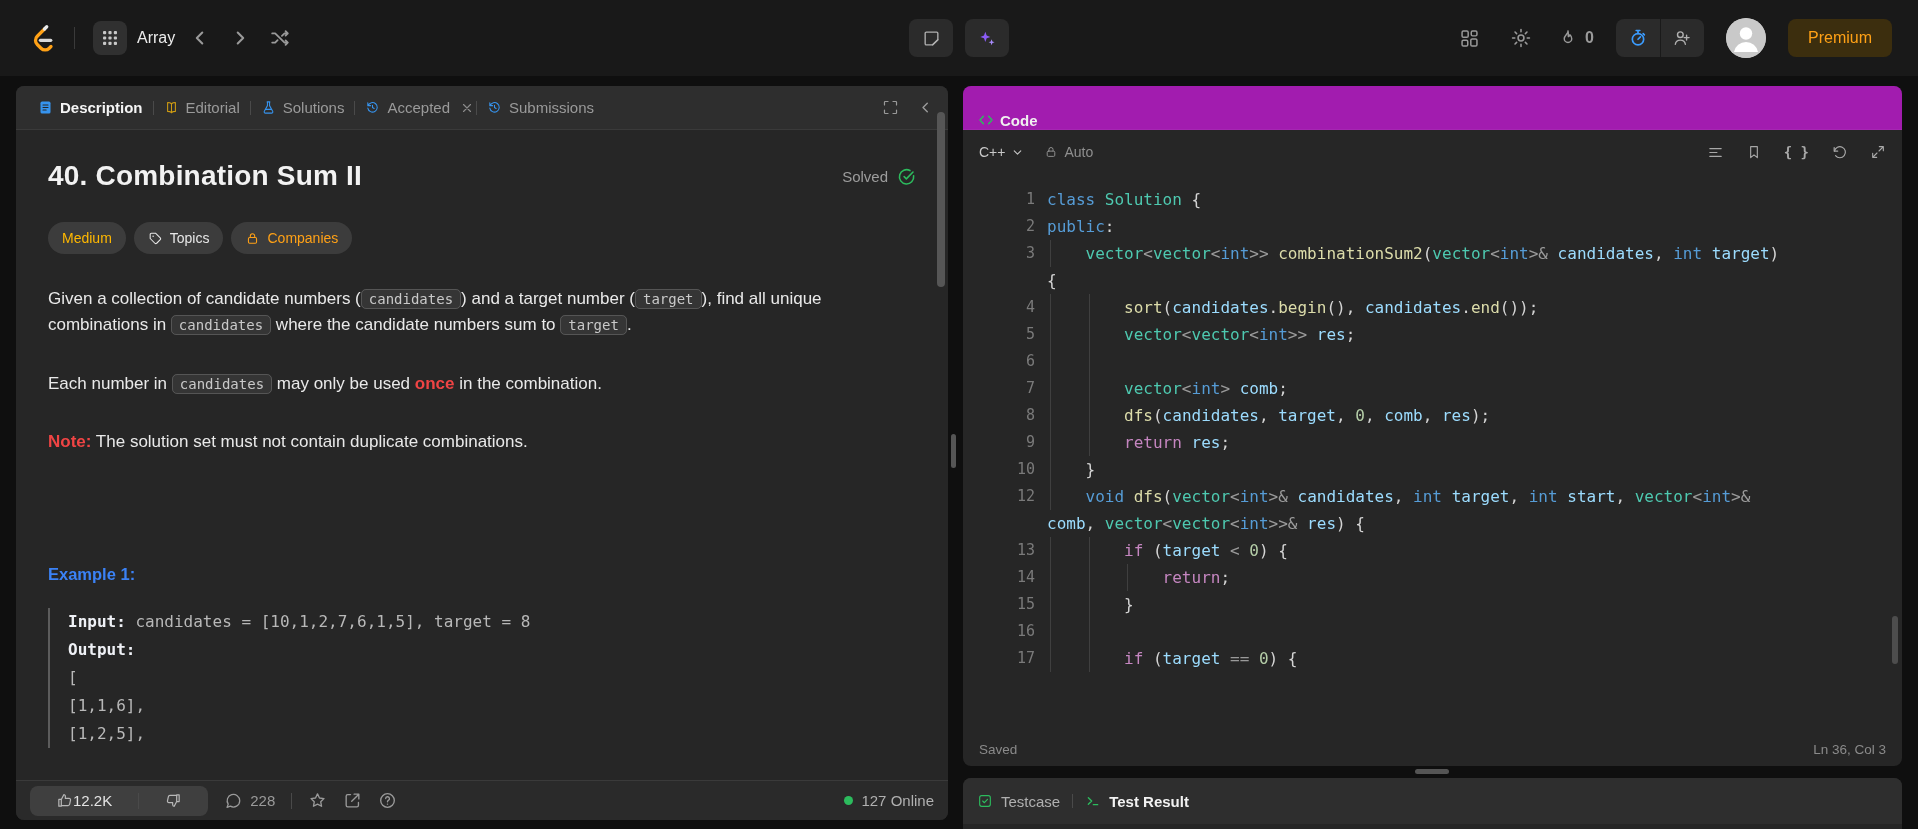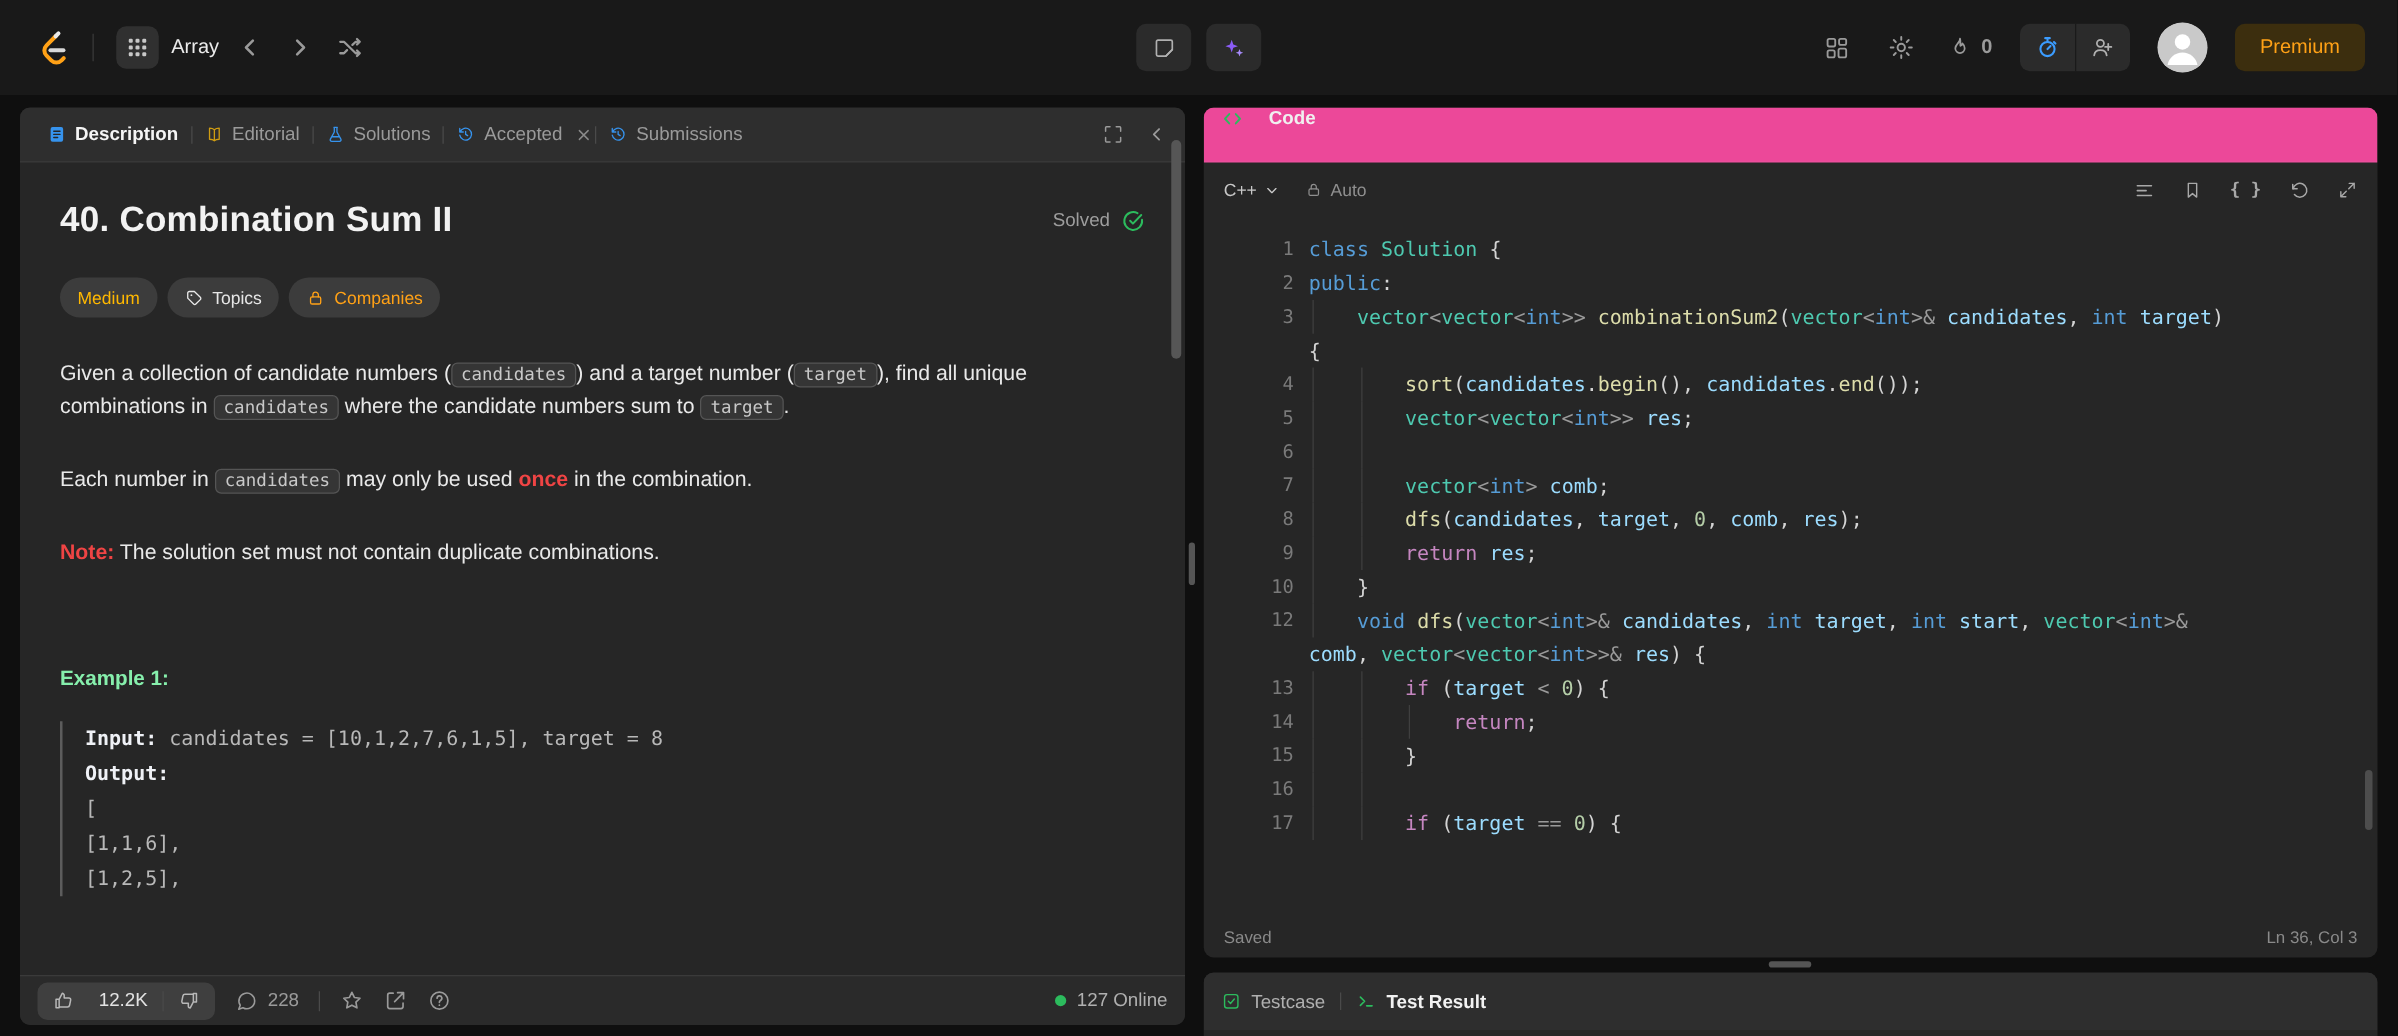--- a/index.html
+++ b/index.html
@@ -58,38 +58,38 @@
   .title-row h1{font-size:28px;font-weight:700;color:#f2f2f2;letter-spacing:.2px}
   .solved{display:flex;align-items:center;gap:9px;color:#9d9d9d;font-size:15px}
   .solved .ck{color:var(--accent_green)}
   .pills{display:flex;align-items:center;gap:8px;margin-top:30px}
   .pill{display:flex;align-items:center;gap:7px;height:32px;padding:0 14px;border-radius:16px;background:rgba(255,255,255,.1);border:none;cursor:pointer;font-family:inherit;font-size:14px;color:#e6e6e6}
   .pill.medium{color:var(--difficulty_medium)}
   .pill.companies{color:var(--brand_orange)}
   p.desc{margin-top:32px;font-size:17px;line-height:1.55;color:#e9e9e9}
   p.desc strong{color:#ef4444}
   .chip{font-family:"DejaVu Sans Mono",monospace;font-size:14px;background:rgba(255,255,255,.07);border:1px solid rgba(255,255,255,.16);border-radius:5px;padding:1px 7px;color:#c9c9c9;white-space:nowrap}
-  .example-label{margin-top:79px;font-size:16.5px;color:#86efac;font-weight:400}
+  .example-label{margin-top:110px;font-size:16.5px;color:#3b82f6;font-weight:400}
   .example{margin-top:24px;border-left:2px solid #5c5c5c;padding-left:18px;font-family:"DejaVu Sans Mono",monospace;font-size:16px;color:#b8b8b8}
   .ex-line{height:28px;line-height:28px;white-space:pre}
   .ex-line strong{color:#eff1f6;font-weight:700}
   .scrollthumb-left{position:absolute;right:3px;top:26px;width:8px;height:175px;border-radius:4px;background:#565656}
 
   .panel-footer{position:absolute;bottom:0;left:0;right:0;height:40px;background:#2a2a2a;border-top:1px solid rgba(255,255,255,.08);display:flex;align-items:center;padding:0 14px;gap:16px}
   .vote-group{display:flex;align-items:center;background:rgba(255,255,255,.1);border-radius:8px;height:30px;overflow:hidden}
-  .vote-group button{display:flex;align-items:center;gap:20px;background:none;border:none;color:#b8b8b8;font-family:inherit;font-size:15px;cursor:pointer;height:100%;padding:0 12px}
+  .vote-group button{display:flex;align-items:center;gap:0;background:none;border:none;color:#b8b8b8;font-family:inherit;font-size:15px;cursor:pointer;height:100%;padding:0 26px}
   .vote-group .count{color:#e3e3e3;font-weight:500}
   .vote-sep{width:1px;height:16px;background:#4a4a4a}
   .foot-btn{display:flex;align-items:center;gap:8px;background:none;border:none;color:#9a9a9a;font-family:inherit;font-size:15px;cursor:pointer}
   .foot-sep{width:1px;height:16px;background:#4a4a4a}
   .online{margin-left:auto;display:flex;align-items:center;gap:8px;color:#b0b0b0;font-size:15px}
   .online .dot{width:9px;height:9px;border-radius:50%;background:var(--accent_green)}
 
   
-  .code-header{height:44px;background:#ec4899;display:flex;align-items:flex-start;gap:20px;padding:0 14px;border-bottom:1px solid rgba(255,255,255,.05)}
+  .code-header{height:44px;background:#a21caf;display:flex;align-items:flex-end;gap:5px;padding:0 14px;border-bottom:1px solid rgba(255,255,255,.05)}
   .code-header .hlabel{font-size:15px;font-weight:700;color:#f0f0f0}
   .code-header .cic{color:var(--accent_green)}
   .code-toolbar{height:44px;display:flex;align-items:center;padding:0 14px;gap:18px}
   .lang-btn{display:flex;align-items:center;gap:6px;background:none;border:none;color:#c8c8c8;font-size:14px;font-family:inherit;cursor:pointer;padding:4px 2px}
   .auto-lbl{display:flex;align-items:center;gap:6px;color:#8f8f8f;font-size:14px}
   .ct-right{margin-left:auto;display:flex;align-items:center;gap:18px}
   .ct-right button{background:none;border:none;color:#a8a8a8;cursor:pointer;display:flex;padding:2px}
   .braces-ic::before{content:"{ }";font-family:"DejaVu Sans Mono",monospace;font-size:14px;color:#a8a8a8;font-weight:700}
 
   .code-viewport{position:absolute;top:88px;left:0;right:10px;height:521px;overflow:hidden;padding-top:12px;font-family:"DejaVu Sans Mono",monospace;font-size:16px}

